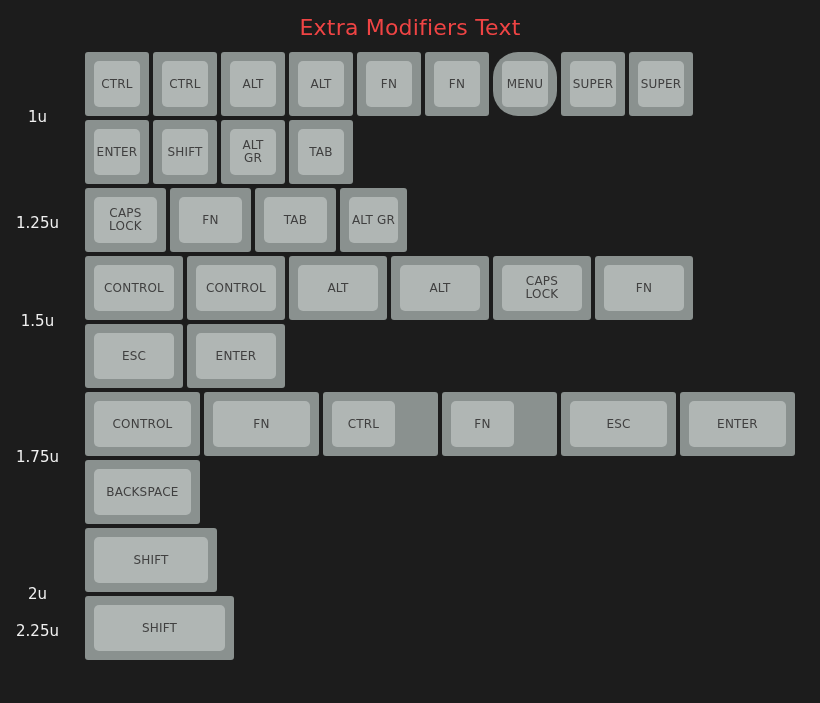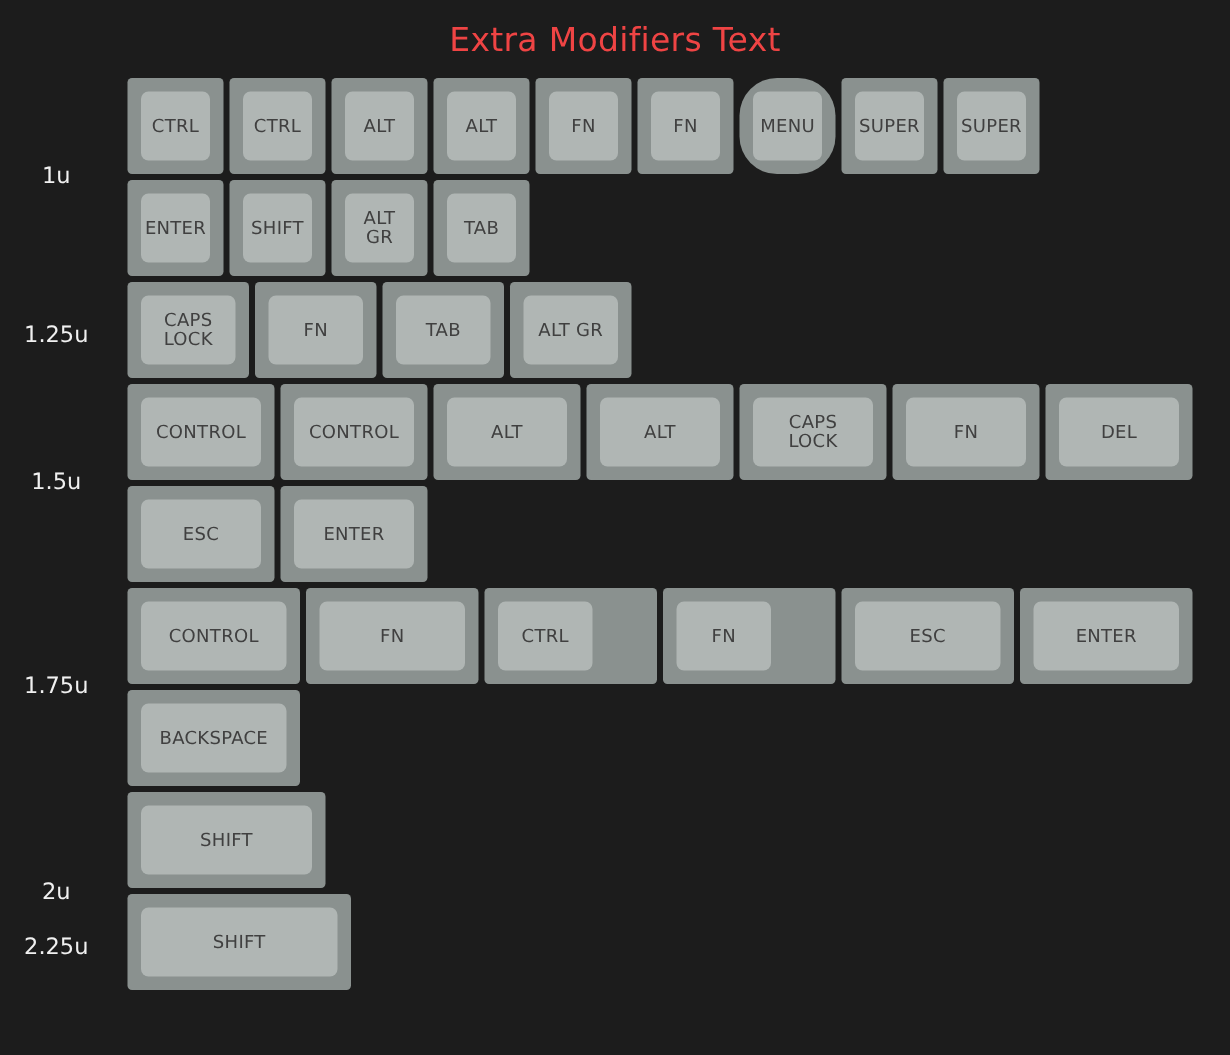--- a/index.html
+++ b/index.html
@@ -143,21 +143,21 @@
       <div class="keys">
         <div class="key center" style="width: 81px;">
           <div class="keytop">CAPS<br>LOCK</div>
         </div>
         <div class="key center" style="width: 81px;">
           <div class="keytop">FN</div>
         </div>
         <div class="key center" style="width: 81px;">
           <div class="keytop">TAB</div>
         </div>
-        <div class="key center" style="width: 81px;">
+        <div class="key center" style="width: 67px;">
           <div class="keytop">ALT GR</div>
         </div>
       </div>
     </div>
     <div class="kb-row">
       <div class="row-label" style="top: 58px;">1.5u</div>
       <div class="keys">
         <div class="key center" style="width: 98px;">
           <div class="keytop">CONTROL</div>
         </div>
@@ -168,23 +168,20 @@
           <div class="keytop">ALT</div>
         </div>
         <div class="key center" style="width: 98px;">
           <div class="keytop">ALT</div>
         </div>
         <div class="key center" style="width: 98px;">
           <div class="keytop">CAPS<br>LOCK</div>
         </div>
         <div class="key center" style="width: 98px;">
           <div class="keytop">FN</div>
-        </div>
-        <div class="key center" style="width: 98px;">
-          <div class="keytop">DEL</div>
         </div>
       </div>
     </div>
     <div class="kb-row">
       <div class="keys">
         <div class="key center" style="width: 98px;">
           <div class="keytop">ESC</div>
         </div>
         <div class="key center" style="width: 98px;">
           <div class="keytop">ENTER</div>

